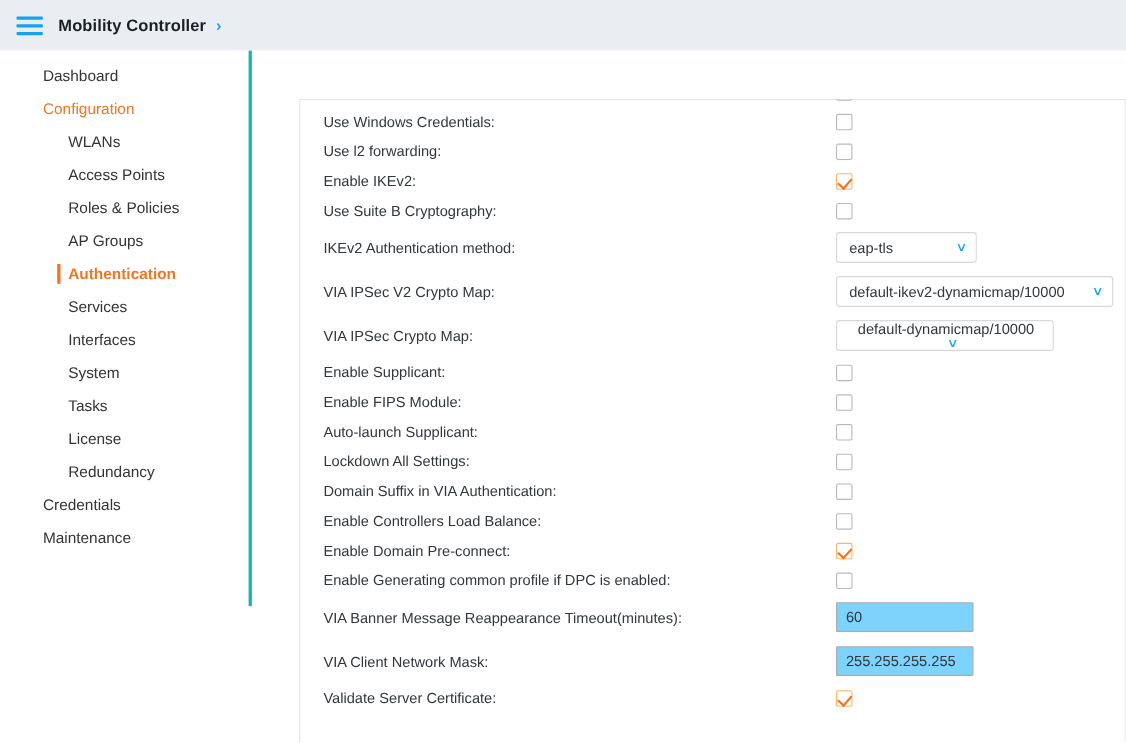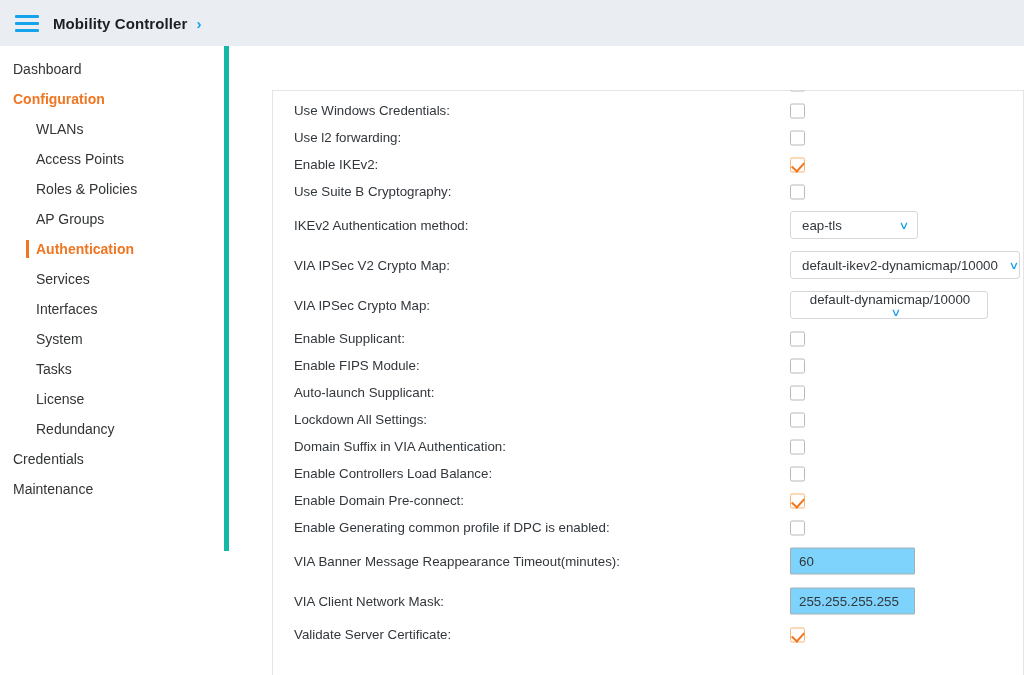--- a/index.html
+++ b/index.html
@@ -32,32 +32,33 @@
   #breadcrumb-chevron {
     margin-left: 9px; color: #15a4ec; font-size: 15px; font-weight: bold;
     line-height: 1;
   }
 
   
   #sidebar {
     position: absolute; top: 46px; left: 0;
     width: 229px; height: 505px;
     background: #ffffff;
-    border-right: 5px solid #14b8a6;
+    border-right: 3px solid #14b8a6;
     padding-top: 8px;
+    padding-left: 26px;
   }
   .nav-item {
     font-size: 14px; color: #323435;
     height: 30px; line-height: 30px;
     padding-left: 13px;
     white-space: nowrap; cursor: pointer;
     position: relative;
   }
   .nav-item.top { color: #323435; }
-  .nav-item.section { color: #ef7622; font-weight: bold; }
+  .nav-item.section { color: #ef7622; font-weight: normal; }
   .nav-item.child { padding-left: 36px; }
   .nav-item.child.active { color: #ef7622; font-weight: bold; }
   .nav-item.child.active::before {
     content: ""; position: absolute; left: 26px; top: 6px;
     width: 3px; height: 18px; background: #ef7622;
   }
 
   
   #main {
     position: absolute; top: 46px; left: 230px;
@@ -110,21 +111,21 @@
     position: relative;
     display: flex; align-items: center;
     height: 27px;
     padding-left: 64px;
   }
   .row.tall { height: 40px; }
   .row-label {
     font-size: 13.3px; color: #32373c; white-space: nowrap;
   }
   .row-control {
-    position: absolute; left: 560px; top: 50%;
+    position: absolute; left: 530px; top: 50%;
     transform: translateY(-50%);
     display: flex; align-items: flex-start;
   }
 
   
   .cbx {
     width: 15px; height: 15px;
     border: 1px solid #b6babd; border-radius: 2px;
     background: #fff; cursor: pointer;
     display: inline-block; position: relative;
@@ -143,21 +144,21 @@
     border: 1px solid #d6d9dc; border-radius: 3px;
     display: flex; align-items: center; justify-content: space-between;
     padding: 0 9px 0 11px; cursor: pointer;
     font-size: 13.3px; color: #32373c; white-space: nowrap;
   }
   .sel .chev {
     color: #19a3e8; font-size: 11px; margin-left: 12px;
     line-height: 1; transform: scaleX(1.35);
   }
   .sel.w-sm { width: 128px; }
-  .sel.w-lg { width: 230px; }
+  .sel.w-lg { width: 252px; }
   .sel.w-md { width: 198px; flex-direction: column; }
 
   
   .txt {
     height: 27px; width: 125px;
     background: #7dd3fc; border: 1px solid #a9adb1; border-radius: 1px;
     font-size: 13.3px; color: #32373c;
     padding: 0 8px;
     font-family: "Liberation Sans", sans-serif;
     outline: none;

